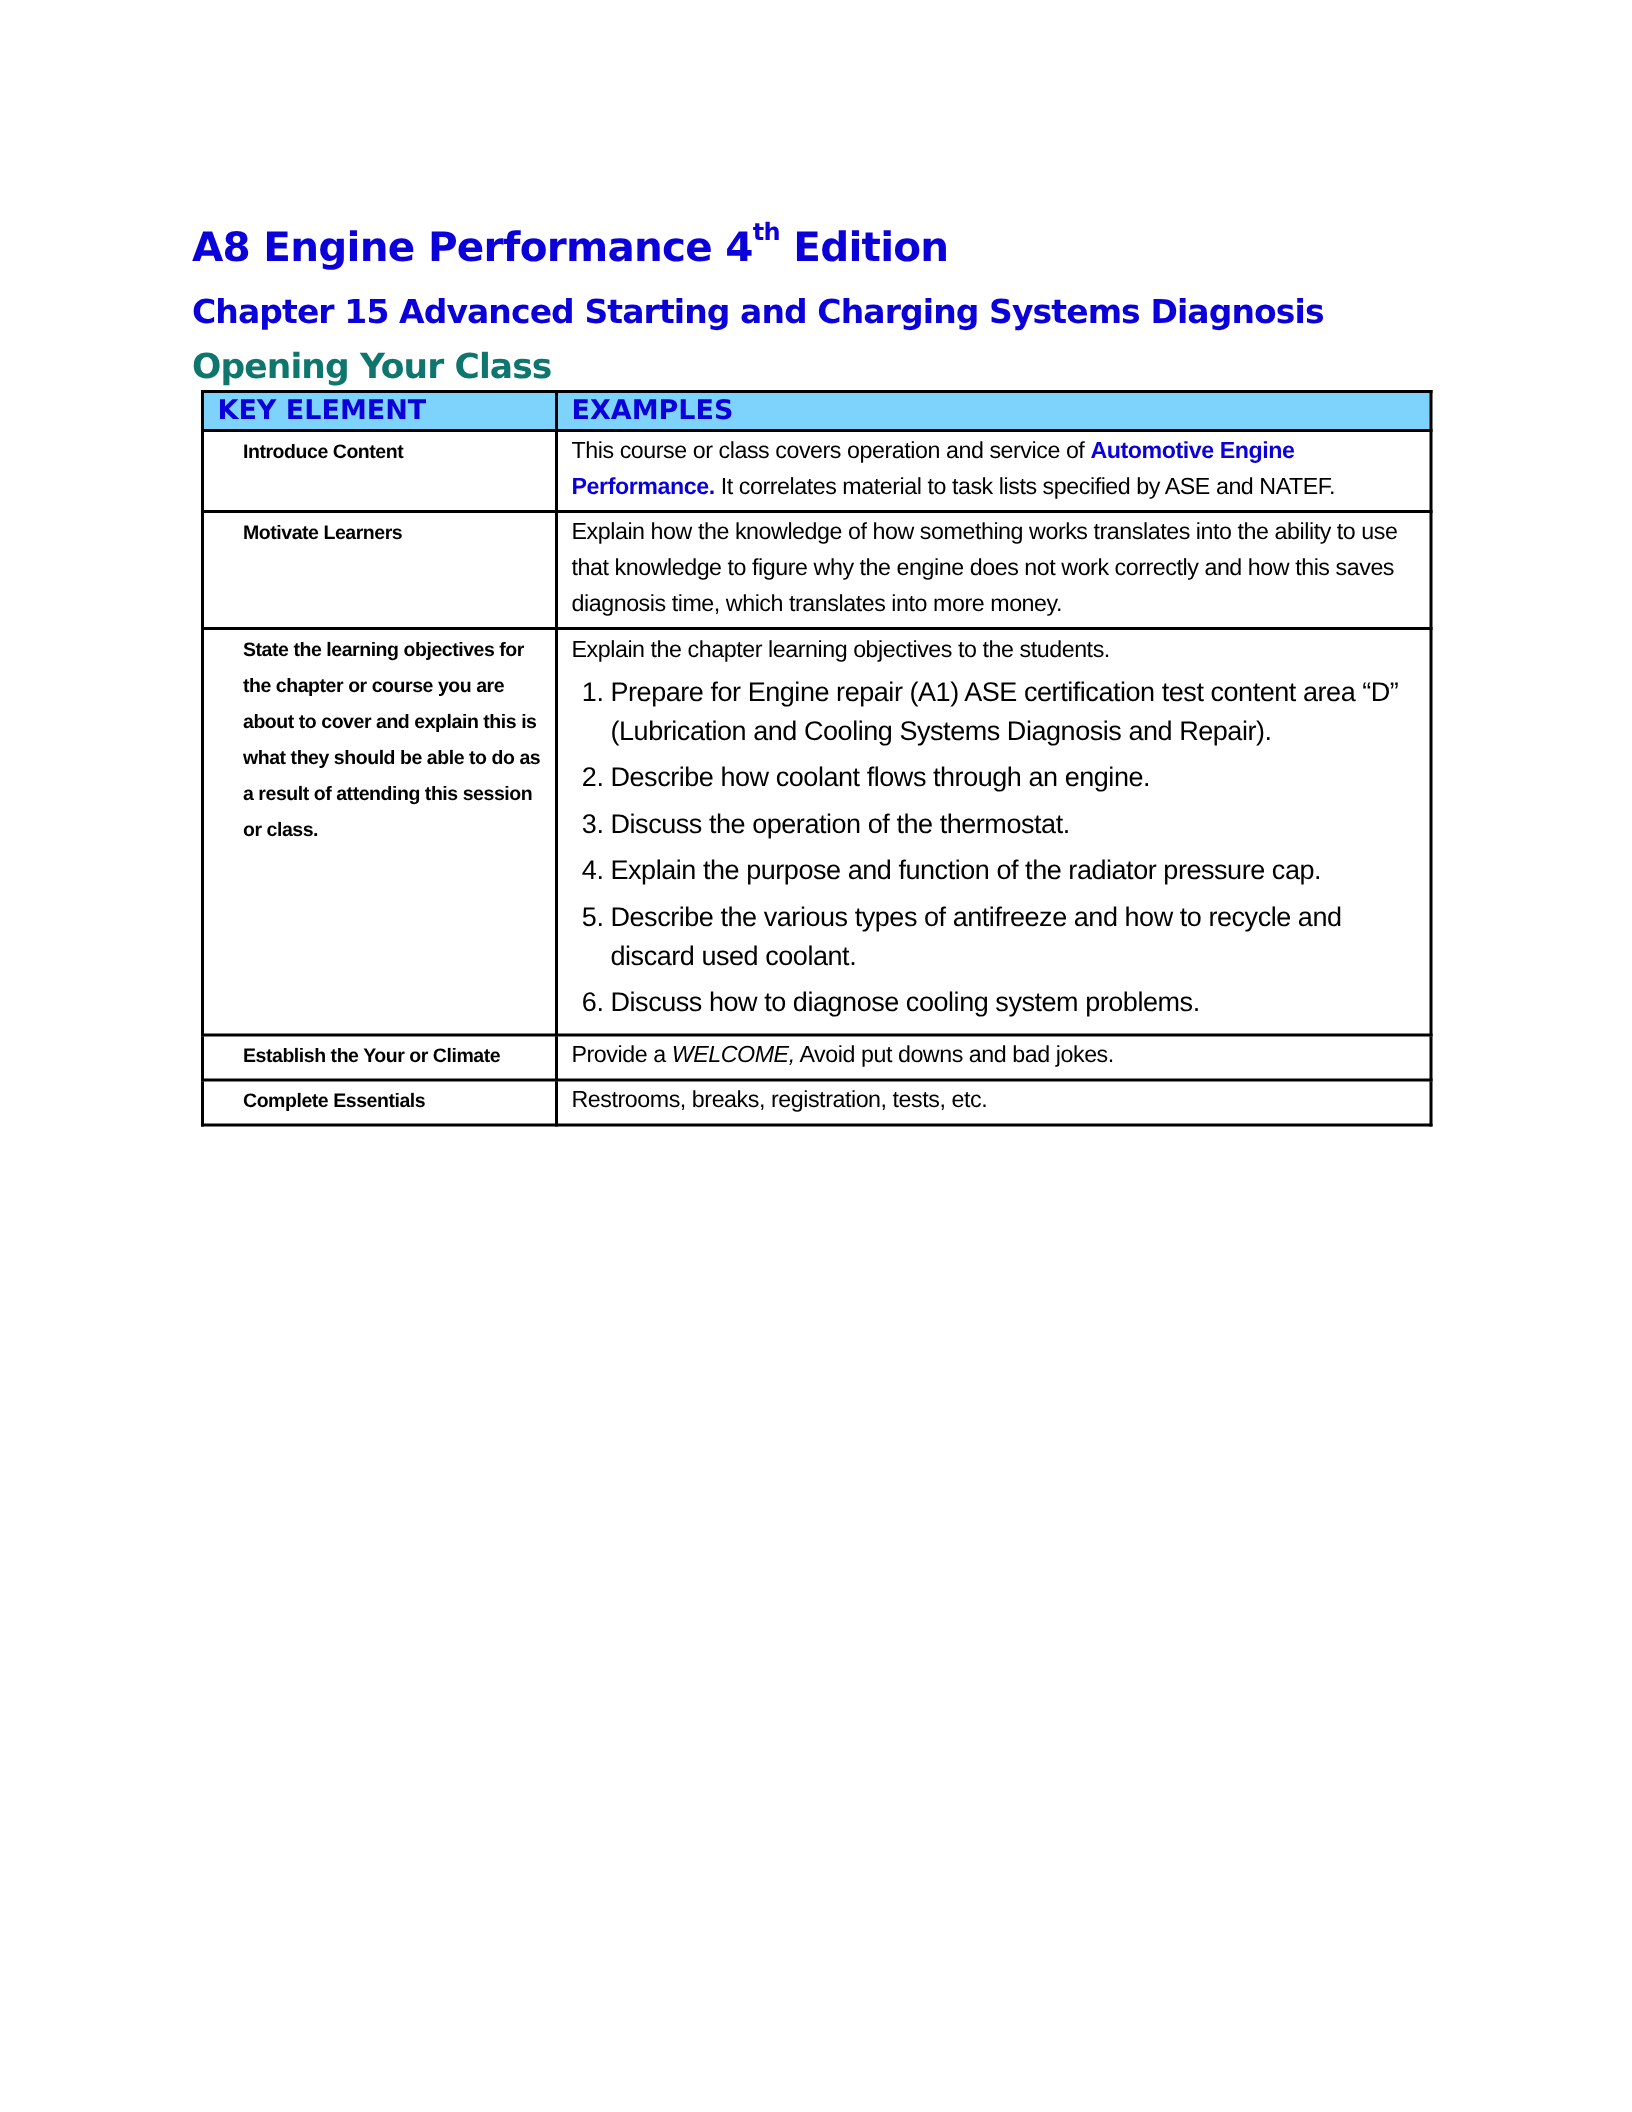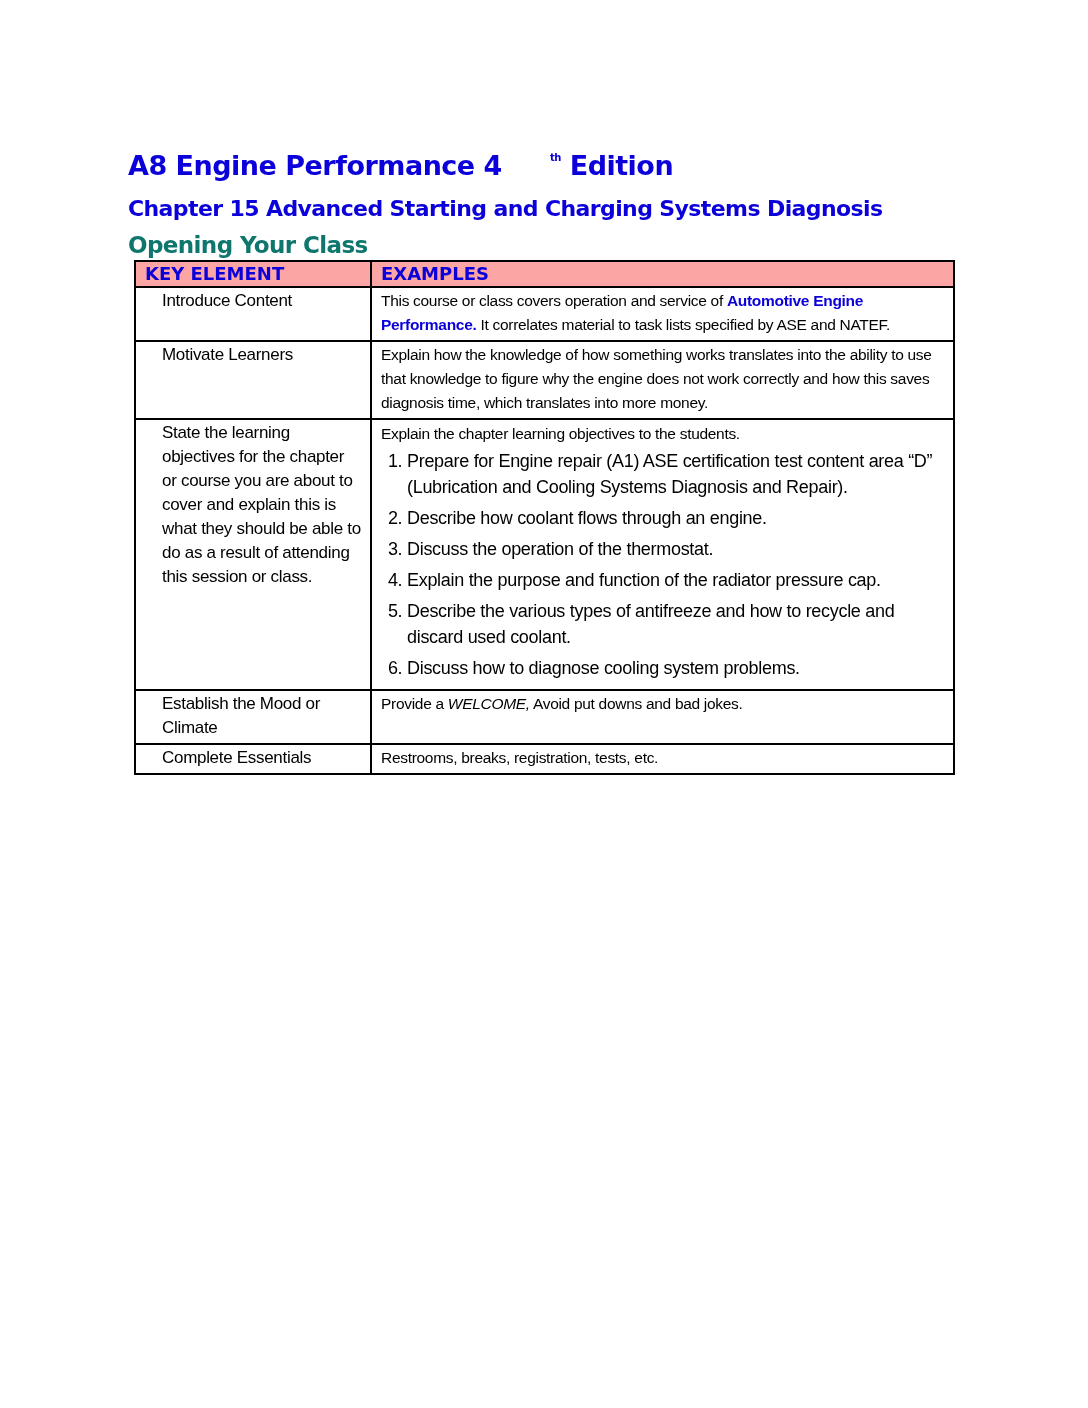--- a/index.html
+++ b/index.html
@@ -1,29 +1,29 @@
 <!DOCTYPE html>
 <html><head>
 <meta charset="utf-8">
 <style>
   html, body { margin: 0; padding: 0; background: #ffffff; }
   body { width: 1088px; height: 1408px; position: relative; overflow: hidden;
          font-family: "Liberation Sans", "DejaVu Sans", sans-serif; color: #000; }
   .h1 { position: absolute; left: 128px; top: 150px; font-size: 27px; font-weight: bold;
         color: #0b00d9; font-family: "DejaVu Sans", sans-serif; letter-spacing: -0.5px; white-space: nowrap; }
-  .h1 sup { font-size: 10px; vertical-align: 14px; line-height: 0; margin-left: 48px; }
+  .h1 sup { font-size: 16px; vertical-align: 14px; line-height: 0; }
   .h2 { position: absolute; left: 128px; top: 196px; font-size: 22px; font-weight: bold;
         color: #0b00d9; font-family: "DejaVu Sans", sans-serif; letter-spacing: -0.6px; white-space: nowrap; }
   .h3 { position: absolute; left: 128px; top: 232px; font-size: 23px; font-weight: bold;
         color: #0f766e; font-family: "DejaVu Sans", sans-serif; letter-spacing: -0.6px; white-space: nowrap; }
   table { position: absolute; left: 134px; top: 260px; width: 821px; border-collapse: collapse; }
   td, th { border: 2px solid #000; vertical-align: top; padding: 1px 9px 3px 9px; text-align: left; }
-  th { background: #fca5a5; color: #0b00d9; font-family: "DejaVu Sans", sans-serif; font-size: 18px; font-weight: bold; height: 22px; padding-top: 1px; padding-bottom: 1px; }
+  th { background: #7dd3fc; color: #0b00d9; font-family: "DejaVu Sans", sans-serif; font-size: 18px; font-weight: bold; height: 22px; padding-top: 1px; padding-bottom: 1px; }
   col.c1 { width: 236px; }
-  .key { font-weight: normal; font-size: 17px; line-height: 24px; letter-spacing: -0.3px; padding-left: 26px; }
+  .key { font-weight: bold; font-size: 13px; line-height: 24px; letter-spacing: -0.3px; padding-left: 26px; }
   .ex { font-size: 15.5px; line-height: 24px; letter-spacing: -0.3px; }
   .blue { color: #0b00d9; font-weight: bold; }
   ol { margin: 2px 0 0 0; padding-left: 26px; font-size: 18px; line-height: 26px; letter-spacing: -0.3px; }
   ol li { margin-bottom: 5px; padding-left: 0; }
   .it { font-style: italic; margin-top: 24px; }
 </style>
 </head>
 <body>
 
 <div class="h1"><span>A8 Engine Performance 4</span><sup>th</sup><span> Edition</span></div>
@@ -56,21 +56,21 @@
         <li>Prepare for Engine repair (A1) ASE certification test content area “D” (Lubrication and Cooling Systems Diagnosis and Repair).</li>
         <li>Describe how coolant flows through an engine.</li>
         <li>Discuss the operation of the thermostat.</li>
         <li>Explain the purpose and function of the radiator pressure cap.</li>
         <li>Describe the various types of antifreeze and how to recycle and discard used coolant.</li>
         <li>Discuss how to diagnose cooling system problems.</li>
       </ol>
     </td>
   </tr>
   <tr>
-    <td class="key">Establish the Mood or Climate</td>
+    <td class="key">Establish the Your or Climate</td>
     <td class="ex"><span>Provide a </span><span class="it">WELCOME,</span><span> Avoid put downs and bad jokes.</span></td>
   </tr>
   <tr>
     <td class="key">Complete Essentials</td>
     <td class="ex">Restrooms, breaks, registration, tests, etc.</td>
   </tr>
 </tbody>
   </table>
 
 </body></html>

